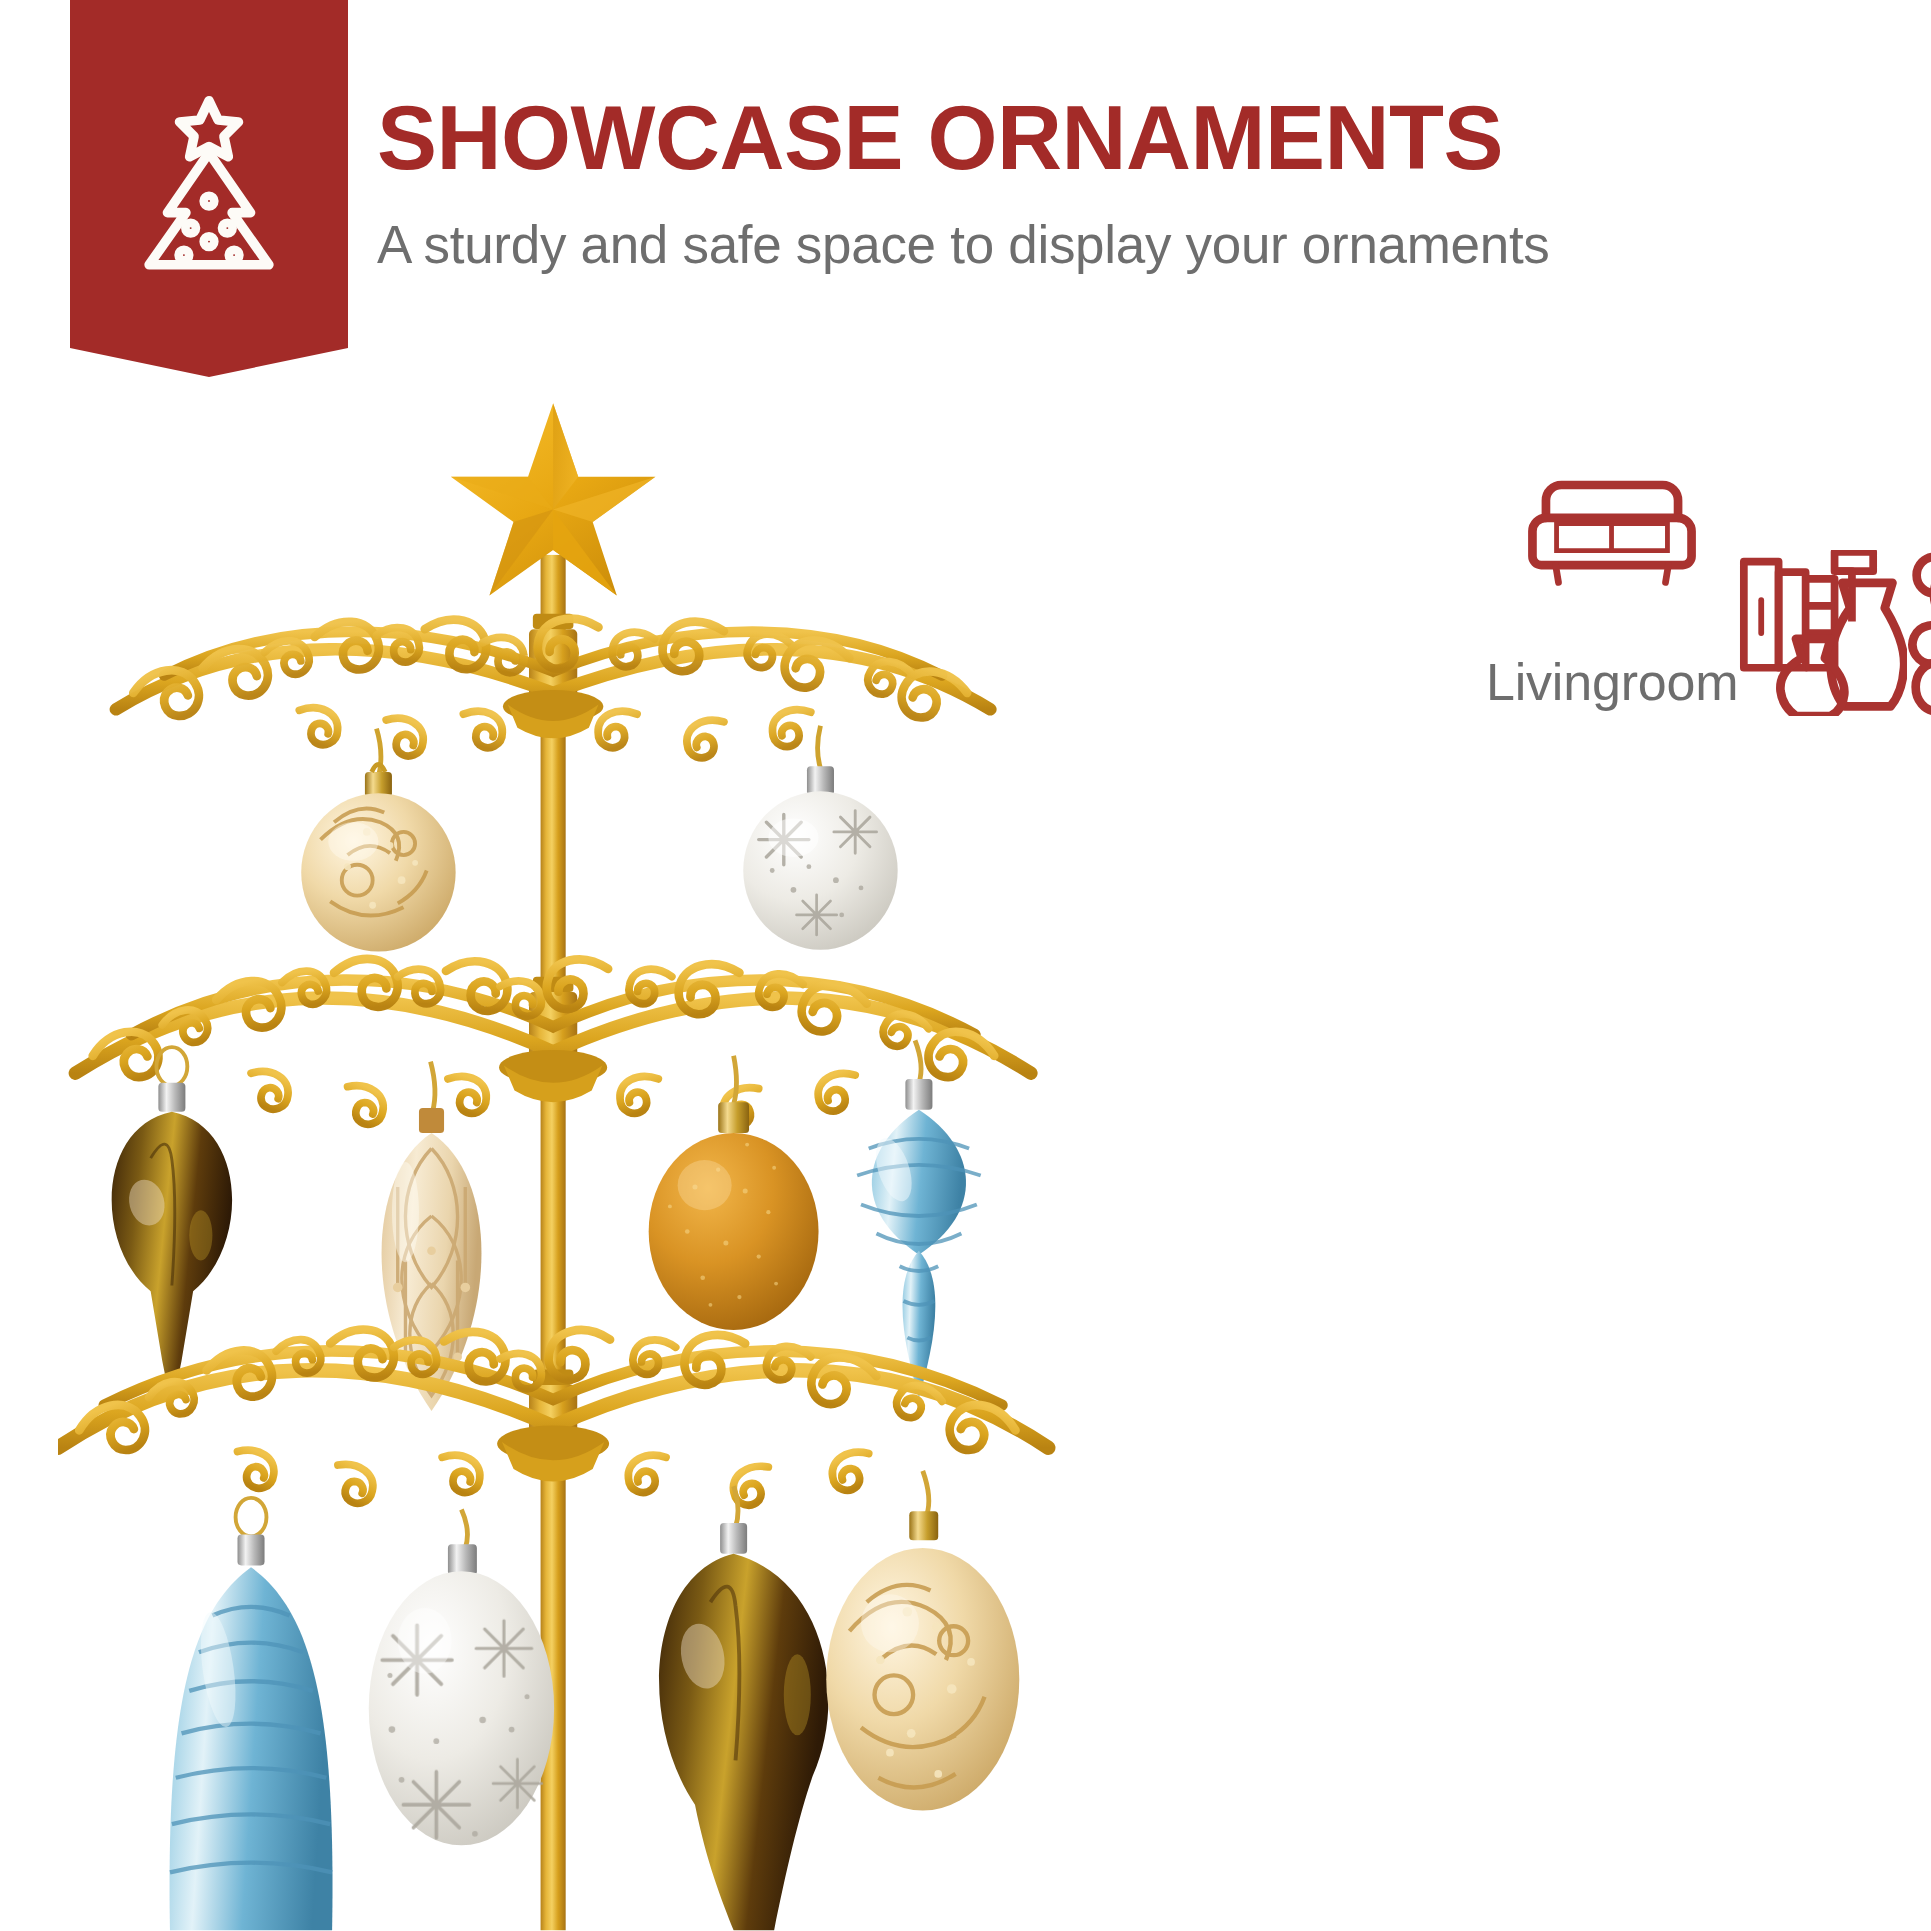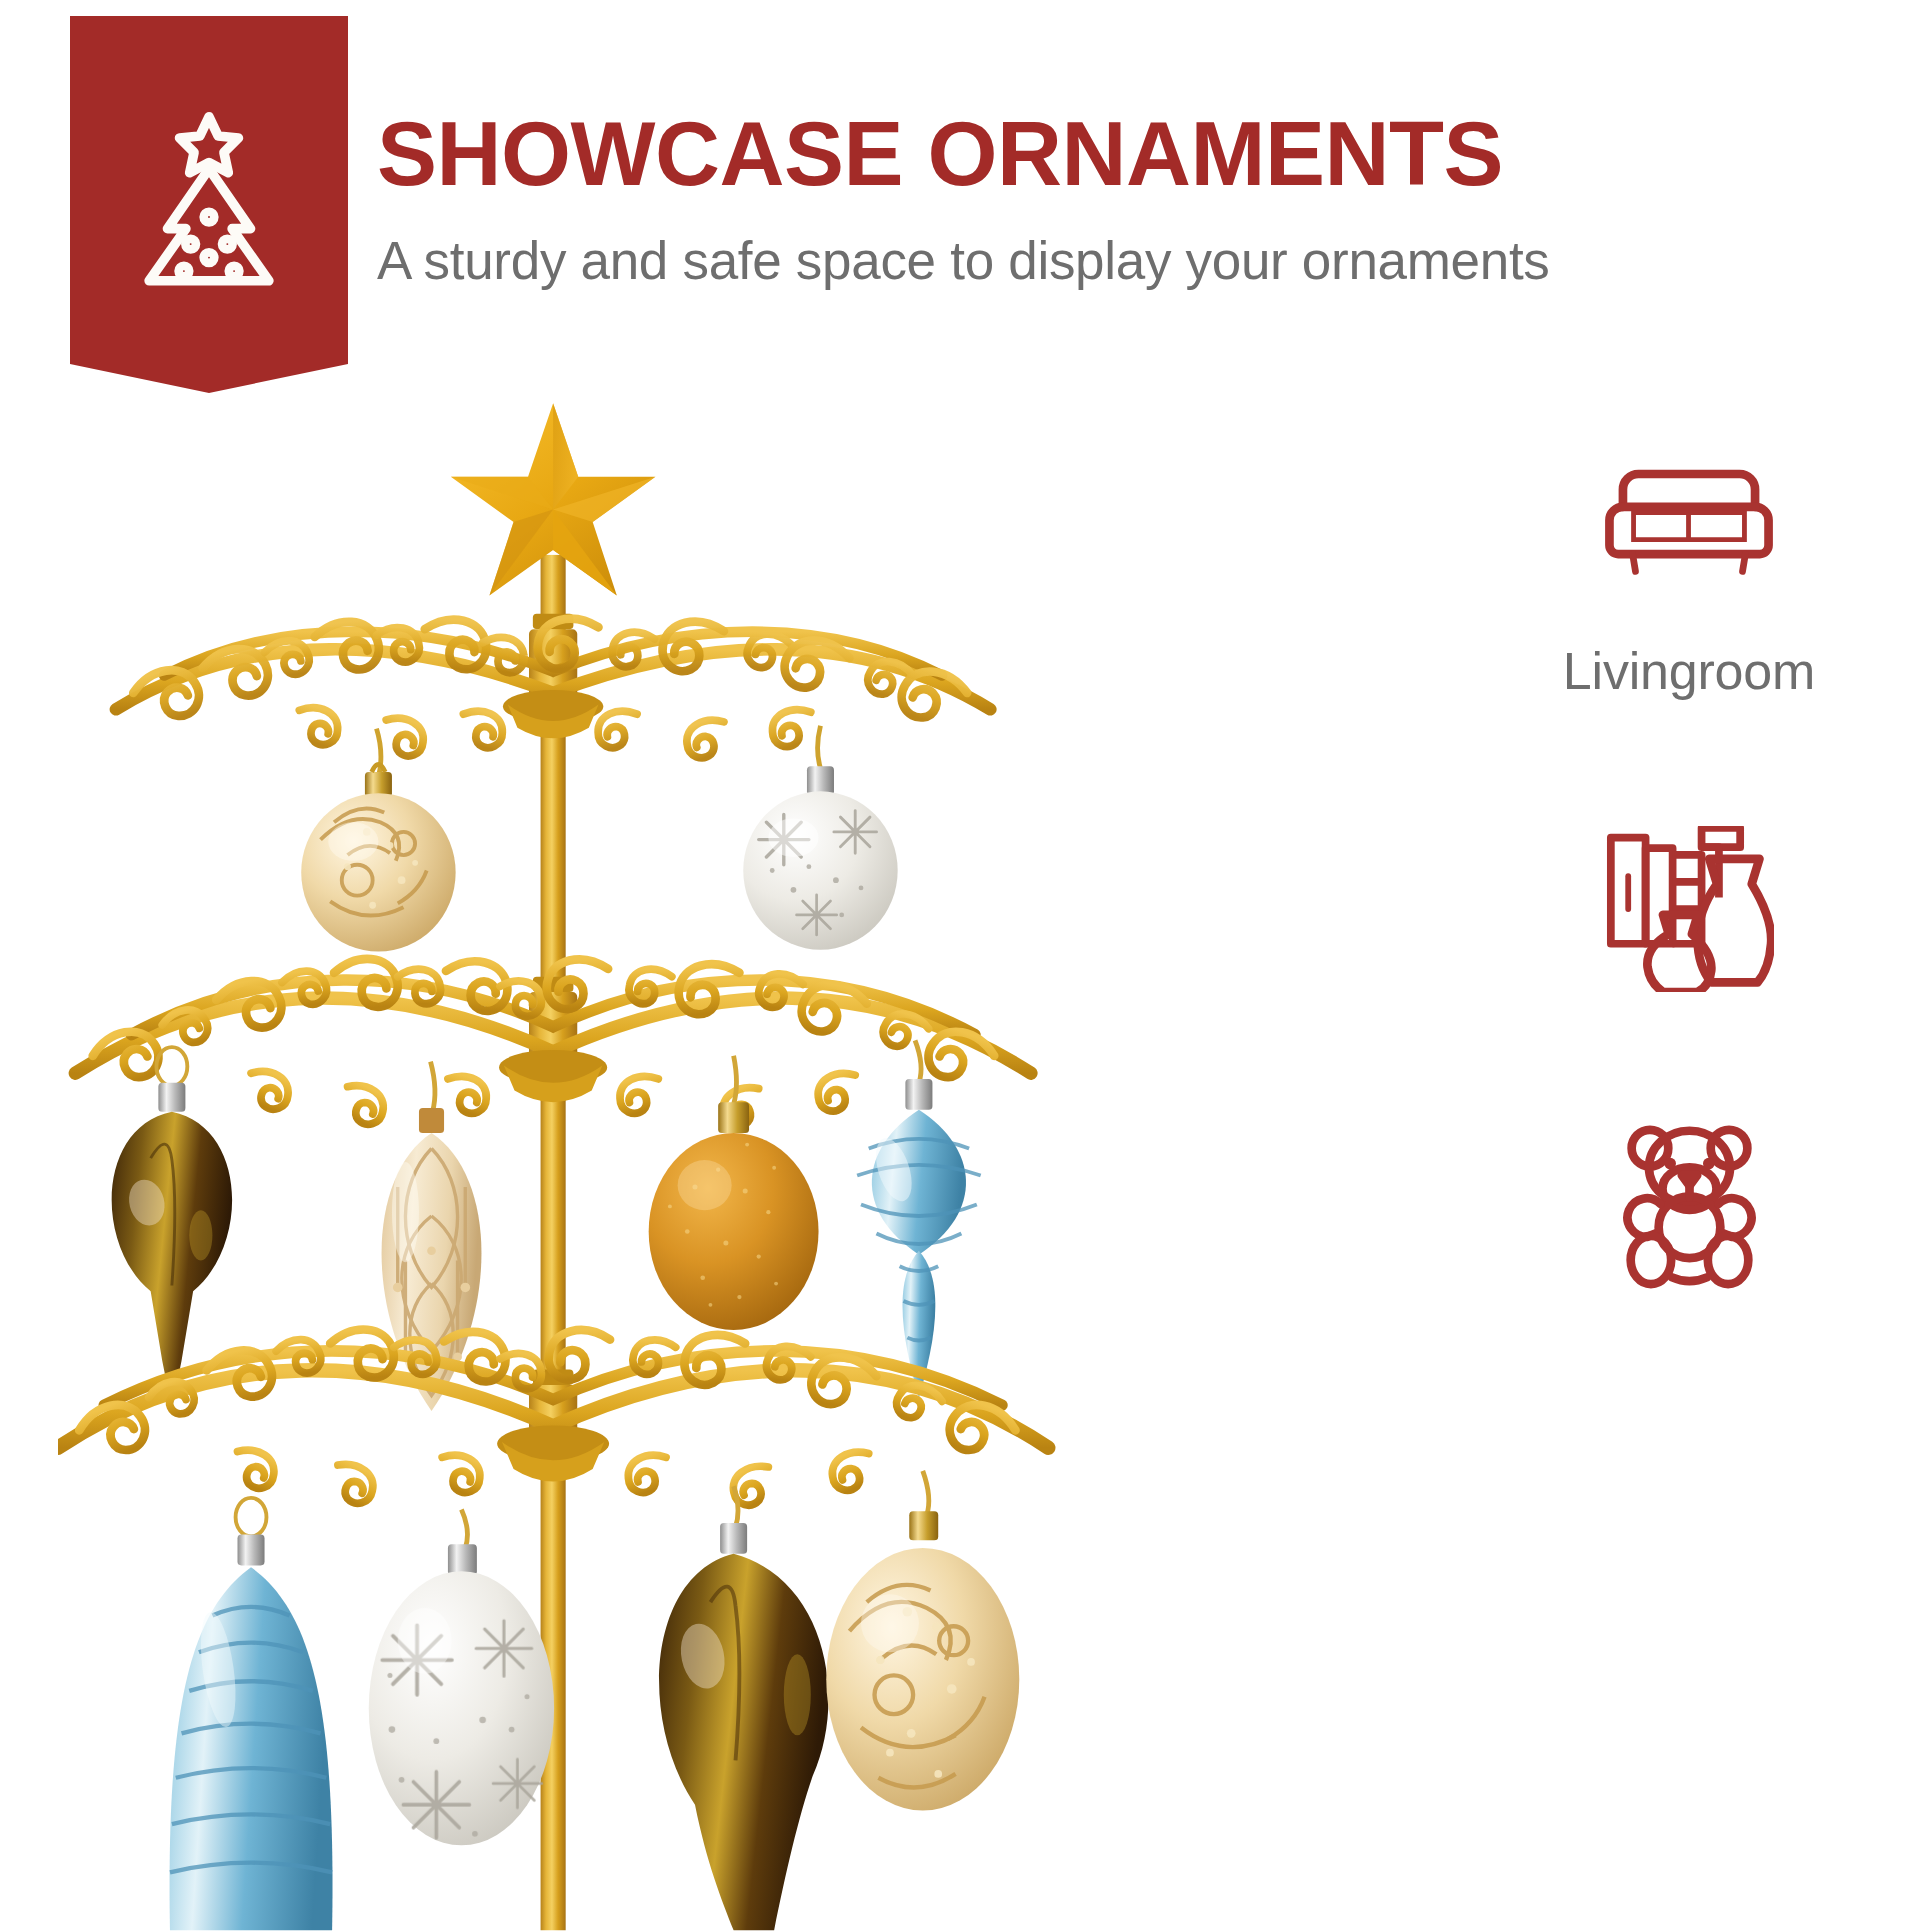--- a/index.html
+++ b/index.html
@@ -5,21 +5,21 @@
   * { margin:0; padding:0; box-sizing:border-box; }
   html,body { width:1931px; height:1931px; }
   body {
     background:#ffffff;
     font-family:"Liberation Sans", sans-serif;
     position:relative;
     overflow:hidden;
   }
 
   
-  .header { position:absolute; left:0; top:16px; width:1931px; height:386px; }
+  .header { position:absolute; left:0; top:0; width:1931px; height:386px; }
 
   .ribbon {
     position:absolute;
     left:70px; top:0;
     width:278px; height:377px;
     background:#A32B28;
     -webkit-clip-path: polygon(0 0, 100% 0, 100% 92.3%, 50% 100%, 0 92.3%);
     clip-path: polygon(0 0, 100% 0, 100% 92.3%, 50% 100%, 0 92.3%);
   }
   .ribbon-icon {
@@ -48,21 +48,20 @@
     letter-spacing:-0.3px;
   }
   .subtitle span { display:block; }
 
   
   .features {
     position:absolute;
     right:39px; top:425px;
     width:406px;
     display:flex;
-    flex-direction:column;
     align-items:center;
   }
   .feature { width:406px; text-align:center; }
   .feature + .feature { margin-top:118px; }
   .feature-icon { height:179px; display:flex; align-items:center; justify-content:center; }
   .feature-label {
     margin-top:37px;
     color:#6E6E6E;
     font-size:52px;
     font-weight:300;

